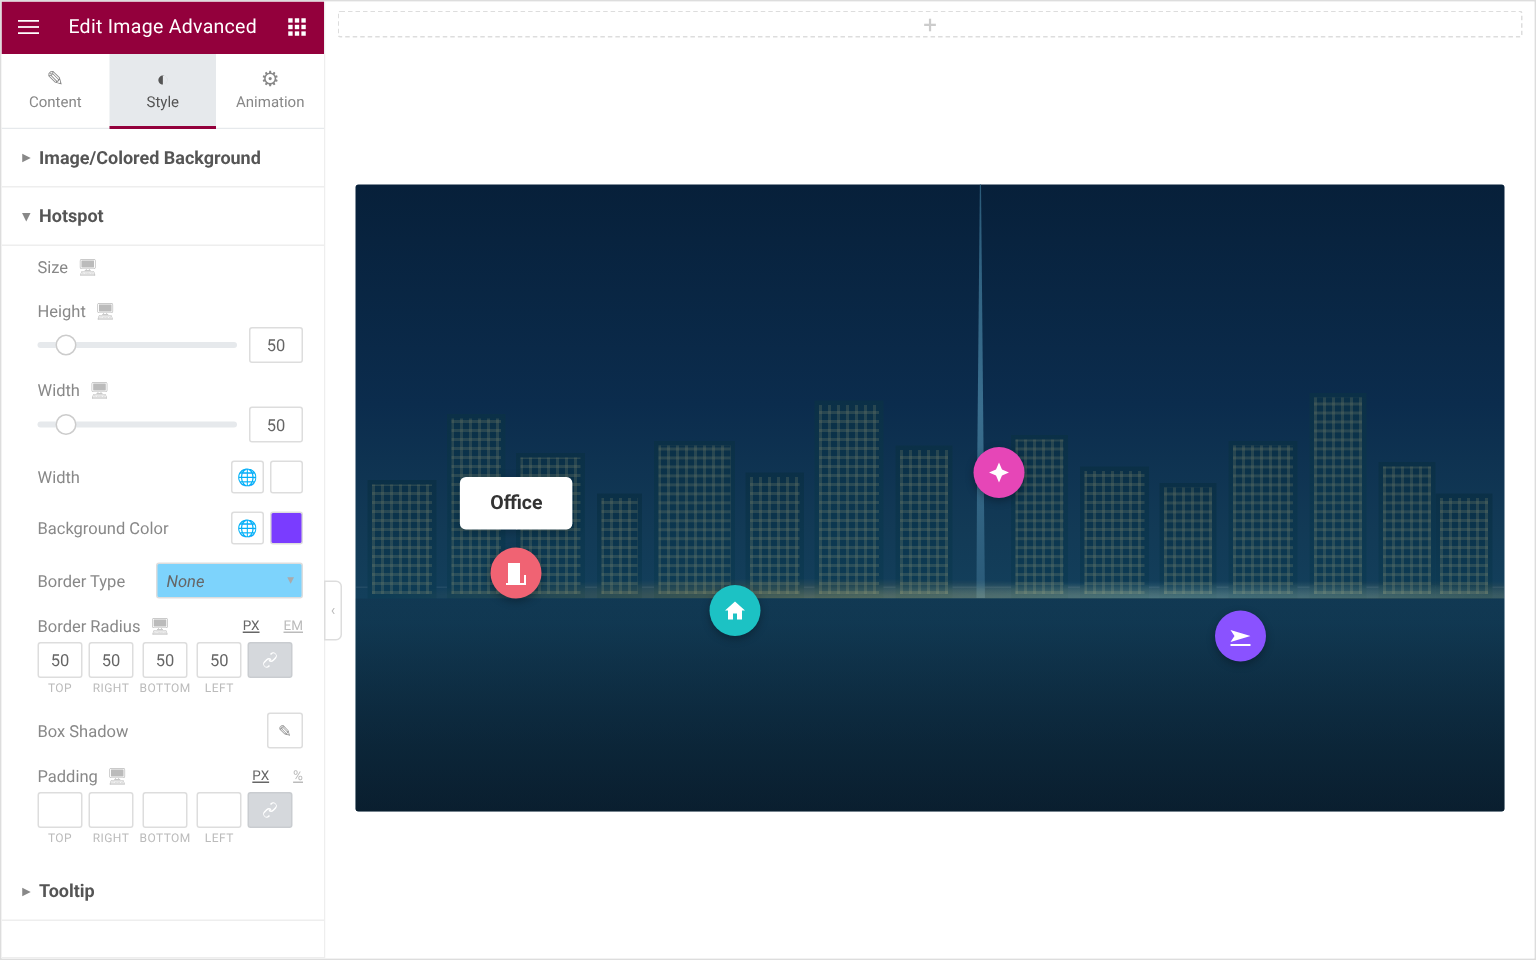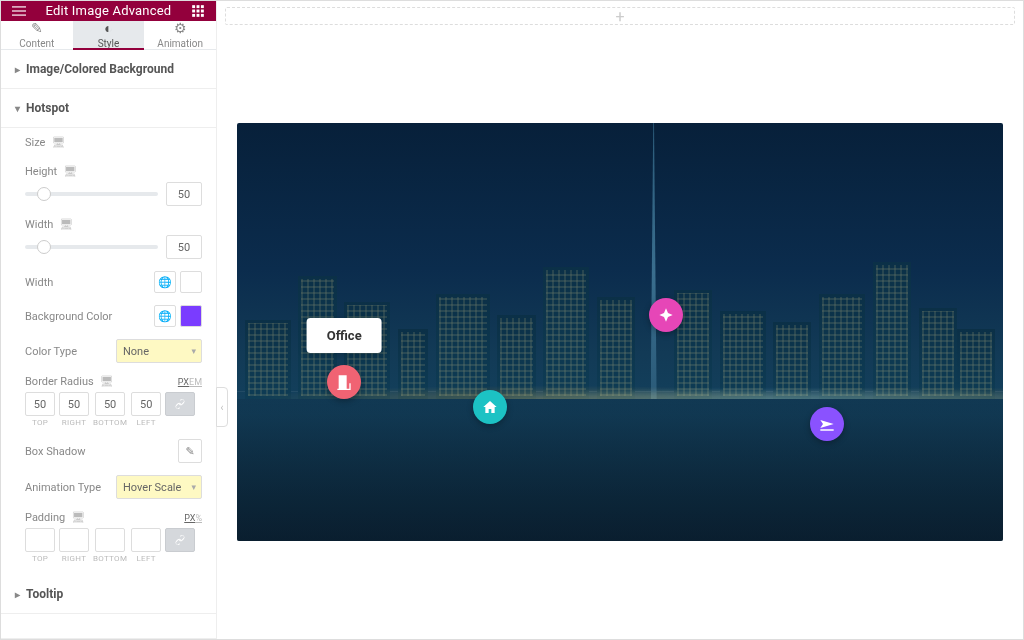--- a/index.html
+++ b/index.html
@@ -19,29 +19,29 @@
   .section-head{padding:12px 14px;font-size:12px;color:#555;font-weight:700;display:flex;align-items:center;gap:6px;border-bottom:1px solid #eee;cursor:pointer;}
   .section-head .caret{font-size:10px;color:#888;}
   .panel{padding:8px 14px 12px 24px;display:flex;flex-direction:column;gap:12px;}
   .row{display:flex;align-items:center;justify-content:space-between;gap:8px;}
   .row .label{color:#888;font-size:11px;display:flex;align-items:center;gap:6px;}
   .row .label .r-icon{font-size:11px;color:#bbb;}
   .slider-row{display:flex;align-items:center;gap:8px;width:100%;}
   .slider{appearance:none;width:100%;height:4px;background:#e6e9ec;border-radius:3px;}
   .slider::-webkit-slider-thumb{appearance:none;width:14px;height:14px;border-radius:50%;background:#fff;border:1px solid #ccc;cursor:pointer;}
   .num{width:36px;height:24px;border:1px solid #ddd;border-radius:2px;text-align:center;font-size:11px;color:#666;}
-  .select{width:86px;height:24px;border:1px solid #ddd;border-radius:2px;background:#fef9c3;padding:0 18px 0 6px;font-size:11px;color:#666;appearance:none;position:relative;}
+  .select{width:98px;height:24px;border:1px solid #ddd;border-radius:2px;background:#7dd3fc;padding:0 18px 0 6px;font-size:11px;color:#666;appearance:none;position:relative;font-style:italic;}
   .select-wrap{position:relative;}
   .select-wrap::after{content:"▾";position:absolute;right:6px;top:50%;transform:translateY(-50%);font-size:9px;color:#aaa;pointer-events:none;}
   .color-controls{display:flex;gap:4px;align-items:center;}
   .globe-btn{width:22px;height:22px;border:1px solid #ddd;border-radius:2px;background:#fff;display:flex;align-items:center;justify-content:center;color:#aaa;font-size:11px;cursor:pointer;}
   .swatch{width:22px;height:22px;border:1px solid #ddd;border-radius:2px;}
   .swatch.purple{background:#7a3cff;}
   .swatch.blank{background:#fff;}
-  .units{display:flex;gap:0;font-size:9px;color:#bbb;}
+  .units{display:flex;gap:16px;font-size:9px;color:#bbb;}
   .units span{cursor:pointer;text-decoration:underline;}
   .units .on{color:#666;text-decoration:underline;}
   .dim-group{display:flex;gap:4px;}
   .dim-cell{display:flex;flex-direction:column;align-items:center;gap:2px;}
   .dim-cell input{width:30px;height:24px;border:1px solid #ddd;text-align:center;font-size:11px;color:#666;border-radius:2px;}
   .dim-label{font-size:8px;color:#bbb;letter-spacing:.3px;}
   .link-btn{width:30px;height:24px;background:#d5d8dc;border:1px solid #c9ccd0;border-radius:2px;display:flex;align-items:center;justify-content:center;color:#fff;cursor:pointer;}
   .link-btn svg{width:12px;height:12px;}
   .edit-btn{width:24px;height:24px;border:1px solid #ddd;border-radius:2px;background:#fff;display:flex;align-items:center;justify-content:center;color:#888;font-size:11px;cursor:pointer;}
   
@@ -180,21 +180,21 @@
 
       <div class="row">
         <span class="label">Background Color</span>
         <div class="color-controls">
           <div class="globe-btn">🌐</div>
           <div class="swatch purple"></div>
         </div>
       </div>
 
       <div class="row">
-        <span class="label">Color Type</span>
+        <span class="label">Border Type</span>
         <div class="select-wrap">
           <select class="select">
             <option>None</option>
           </select>
         </div>
       </div>
 
       <div>
         <div class="row">
           <span class="label">
@@ -233,28 +233,20 @@
               <span class="dim-label">&nbsp;</span>
             </div>
         </div>
       </div>
 
       <div class="row">
         <span class="label">Box Shadow</span>
         <div class="edit-btn">✎</div>
       </div>
 
-      <div class="row">
-        <span class="label">Animation Type</span>
-        <div class="select-wrap">
-          <select class="select">
-            <option>Hover Scale</option>
-          </select>
-        </div>
-      </div>
 
       <div>
         <div class="row">
           <span class="label">
               <span>Padding</span>
               <span class="r-icon">🖥</span>
             </span>
           <div class="units">
             <span class="on">PX</span>
             <span>%</span>

